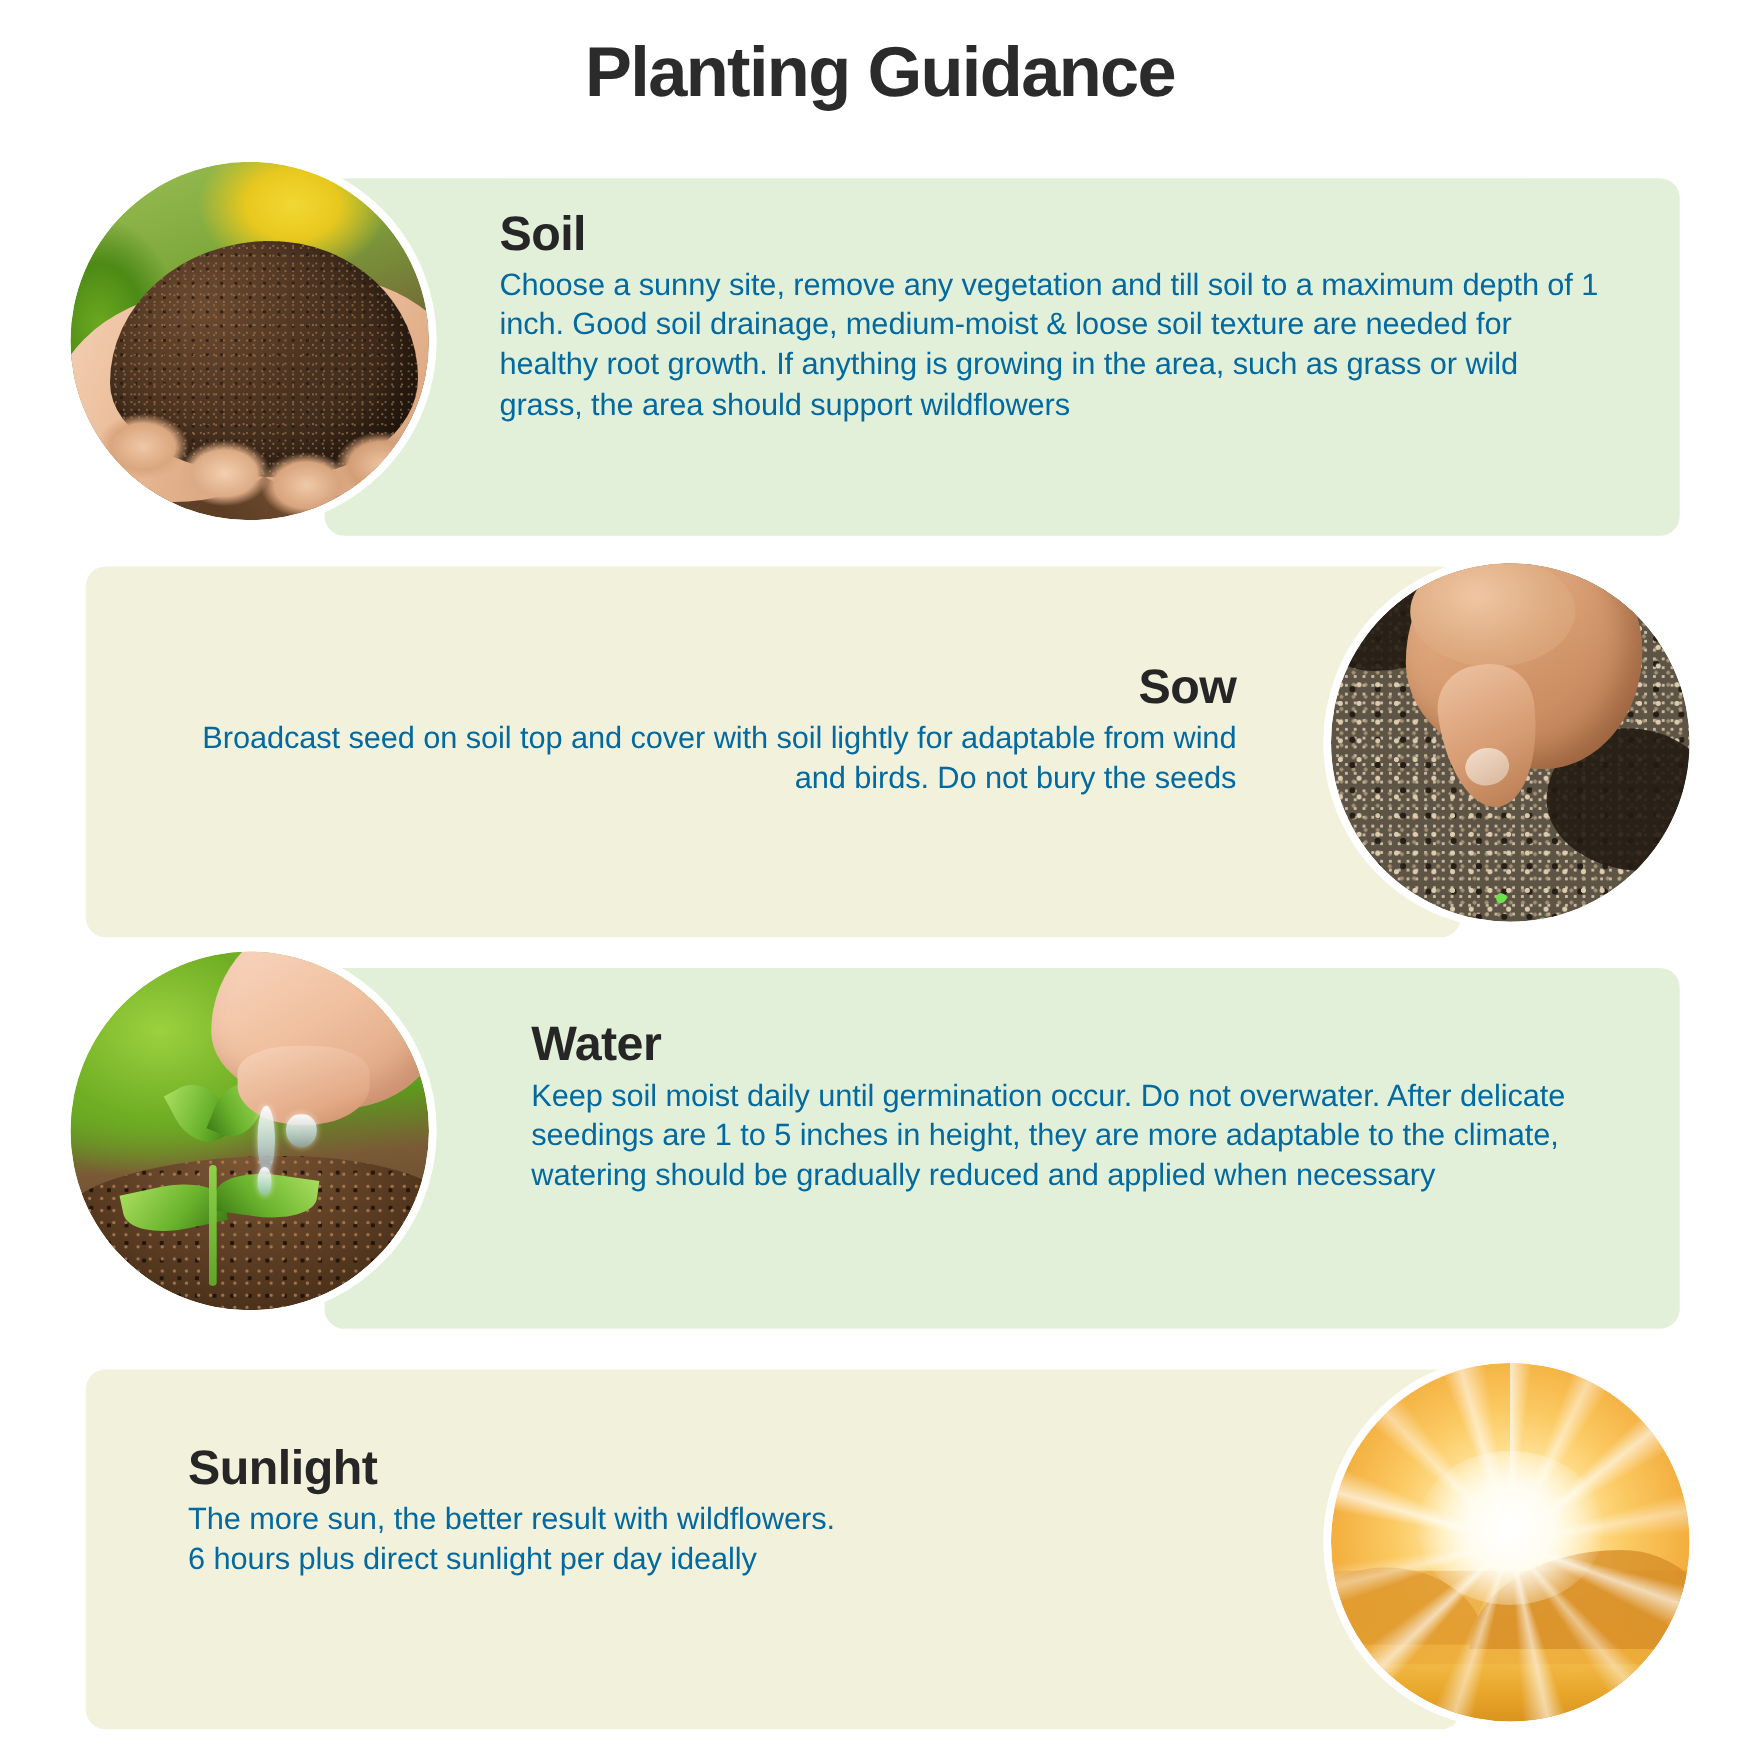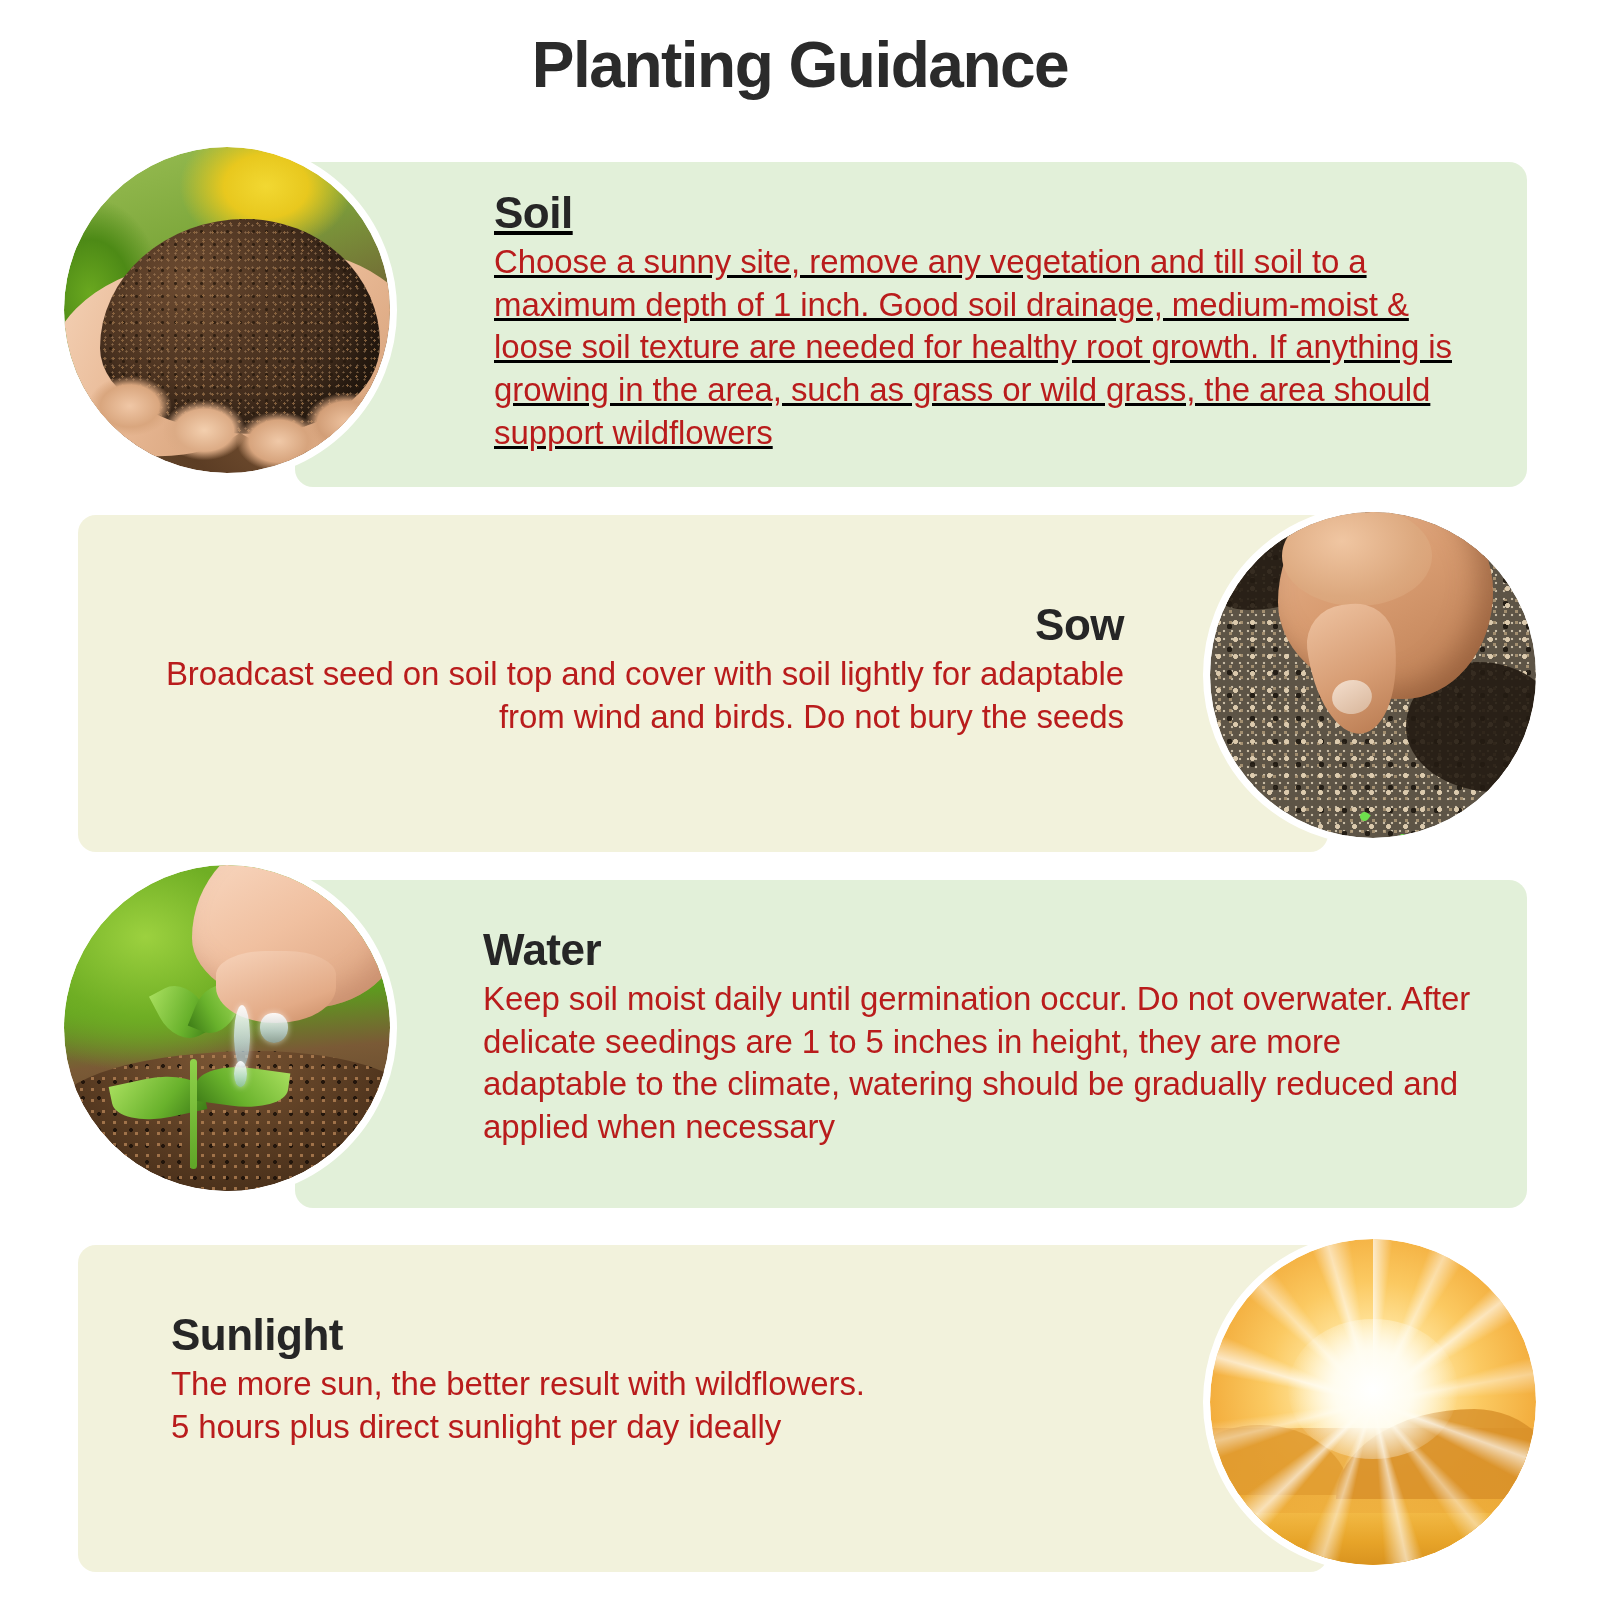--- a/index.html
+++ b/index.html
@@ -52,28 +52,28 @@
   .card-text { position: absolute; }
   .card-heading {
     font-size: 44px;
     font-weight: 700;
     color: #262626;
     letter-spacing: -0.5px;
     margin-bottom: 4px;
     line-height: 1.12;
   }
   .card-body {
-    font-size: 33px;
+    font-size: 28px;
     line-height: 1.29;
-    color: #b91c1c;
+    color: #0369a1;
     white-space: pre-line;
     letter-spacing: -0.1px;
   }
 
-  #text-soil     { left: 494px; top: 188px;  width: 1000px; text-decoration: underline; }
+  #text-soil     { left: 454px; top: 188px;  width: 1000px; }
   #text-sow      { left: 164px; top: 600px;  width: 960px; text-align: right;  }
   #text-water    { left: 483px; top: 925px;  width: 1000px; }
   #text-sunlight { left: 160px; top: 1310px; width: 900px; margin-left: 11px;  }
 
   
   .photo {
     position: absolute;
     width: 340px;
     height: 340px;
     border-radius: 50%;
@@ -425,16 +425,16 @@
       <div class="sun-hill-l"></div>
       <div class="sun-field"></div>
       <div class="sun-rays"></div>
       <div class="sun-core"></div>
     </div>
   </div>
 
   <div class="card-text" id="text-sunlight">
     <div class="card-heading">Sunlight</div>
     <div class="card-body">The more sun, the better result with wildflowers.
-5 hours plus direct sunlight per day ideally</div>
+6 hours plus direct sunlight per day ideally</div>
   </div>
 
 </div>
 
 </body></html>

